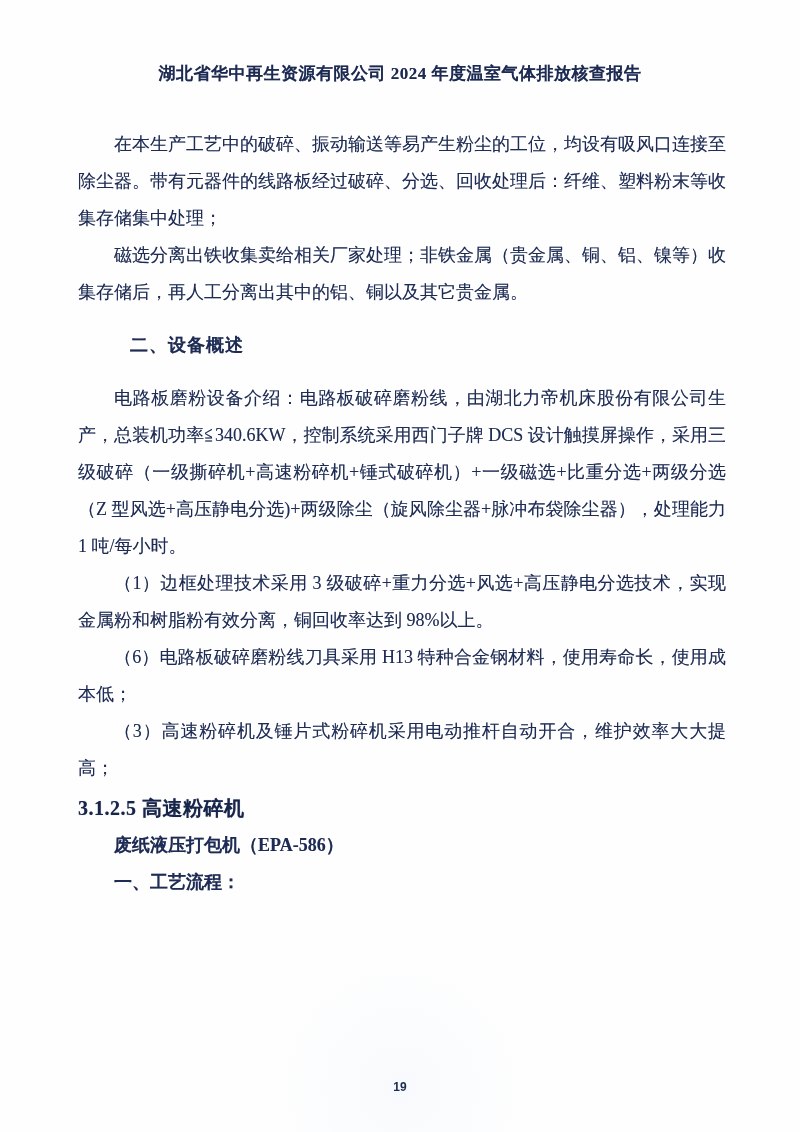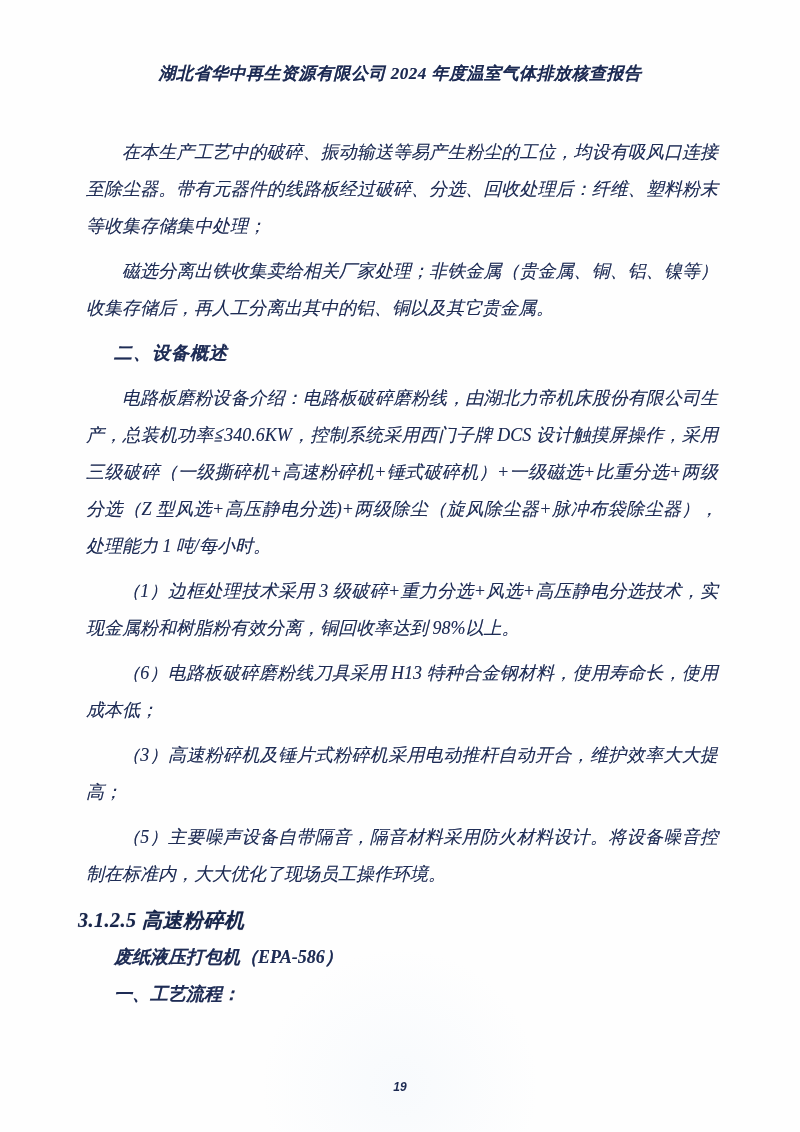--- a/index.html
+++ b/index.html
@@ -14,21 +14,20 @@
     overflow: hidden;
     font-family: "Liberation Serif", "DejaVu Serif", serif;
   }
   .page {
     position: absolute;
     inset: 0;
     background:
       radial-gradient(circle at 50% 96%, rgba(190,215,240,0.10), rgba(255,255,255,0) 12%),
       #fefefe;
     color: #1e2c55;
-    font-style: italic;
   }
   .doc-header {
     position: absolute;
     top: 62px;
     left: 0;
     width: 100%;
     text-align: center;
     font-size: 17px;
     font-weight: 600;
     letter-spacing: 0.5px;
@@ -40,25 +39,25 @@
     top: 126px;
     left: 78px;
     width: 648px;
     font-size: 18px;
     line-height: 37px;
     text-align: justify;
     color: #1e2c55;
     text-shadow: 0 0 0.5px rgba(30,44,85,0.45);
   }
   .para {
-    margin: 8px;
+    margin: 0;
     text-indent: 2em;
   }
   .subheading {
-    margin: 0;
+    margin: 16px;
     text-indent: 2em;
     font-weight: 600;
     letter-spacing: 1px;
   }
   .section-heading {
     margin: 2px 0 0 0;
     text-indent: 0;
     font-size: 20px;
     font-weight: bold;
     letter-spacing: 0.5px;
@@ -91,21 +90,20 @@
   <div class="doc-header">湖北省华中再生资源有限公司 2024 年度温室气体排放核查报告</div>
 
   <div class="doc-body">
     <p class="para">在本生产工艺中的破碎、振动输送等易产生粉尘的工位，均设有吸风口连接至除尘器。带有元器件的线路板经过破碎、分选、回收处理后：纤维、塑料粉末等收集存储集中处理；</p>
     <p class="para">磁选分离出铁收集卖给相关厂家处理；非铁金属（贵金属、铜、铝、镍等）收集存储后，再人工分离出其中的铝、铜以及其它贵金属。</p>
     <p class="subheading">二、设备概述</p>
     <p class="para">电路板磨粉设备介绍：电路板破碎磨粉线，由湖北力帝机床股份有限公司生产，总装机功率≦340.6KW，控制系统采用西门子牌 DCS 设计触摸屏操作，采用三级破碎（一级撕碎机+高速粉碎机+锤式破碎机）+一级磁选+比重分选+两级分选（Z 型风选+高压静电分选)+两级除尘（旋风除尘器+脉冲布袋除尘器），处理能力 1 吨/每小时。</p>
     <p class="para">（1）边框处理技术采用 3 级破碎+重力分选+风选+高压静电分选技术，实现金属粉和树脂粉有效分离，铜回收率达到 98%以上。</p>
     <p class="para">（6）电路板破碎磨粉线刀具采用 H13 特种合金钢材料，使用寿命长，使用成本低；</p>
     <p class="para">（3）高速粉碎机及锤片式粉碎机采用电动推杆自动开合，维护效率大大提高；</p>
-    <p class="para">（5）主要噪声设备自带隔音，隔音材料采用防火材料设计。将设备噪音控制在标准内，大大优化了现场员工操作环境。</p>
     <p class="section-heading">3.1.2.5 高速粉碎机</p>
     <p class="sub-item">废纸液压打包机（EPA-586）</p>
     <p class="sub-item">一、工艺流程：</p>
   </div>
 
   <div class="page-number">19</div>
 
 </div>
 
 </body></html>

